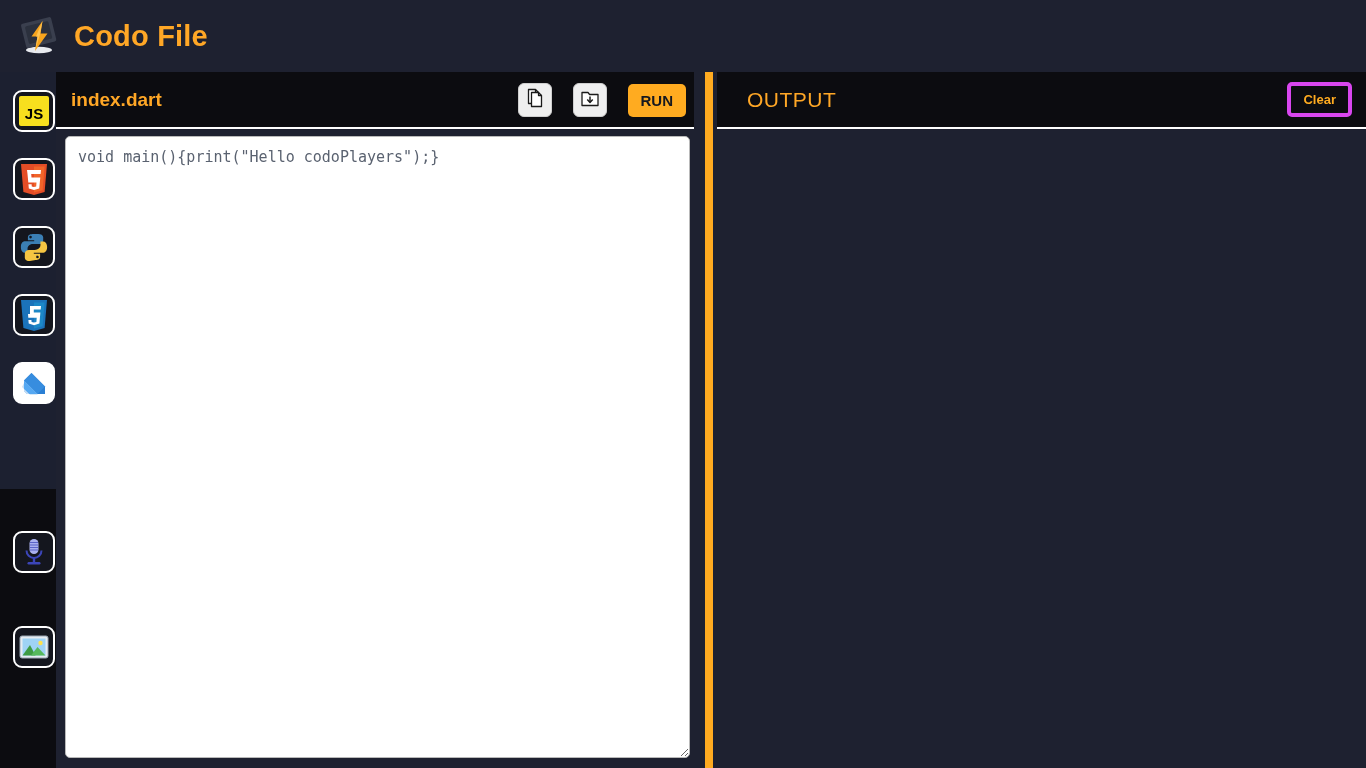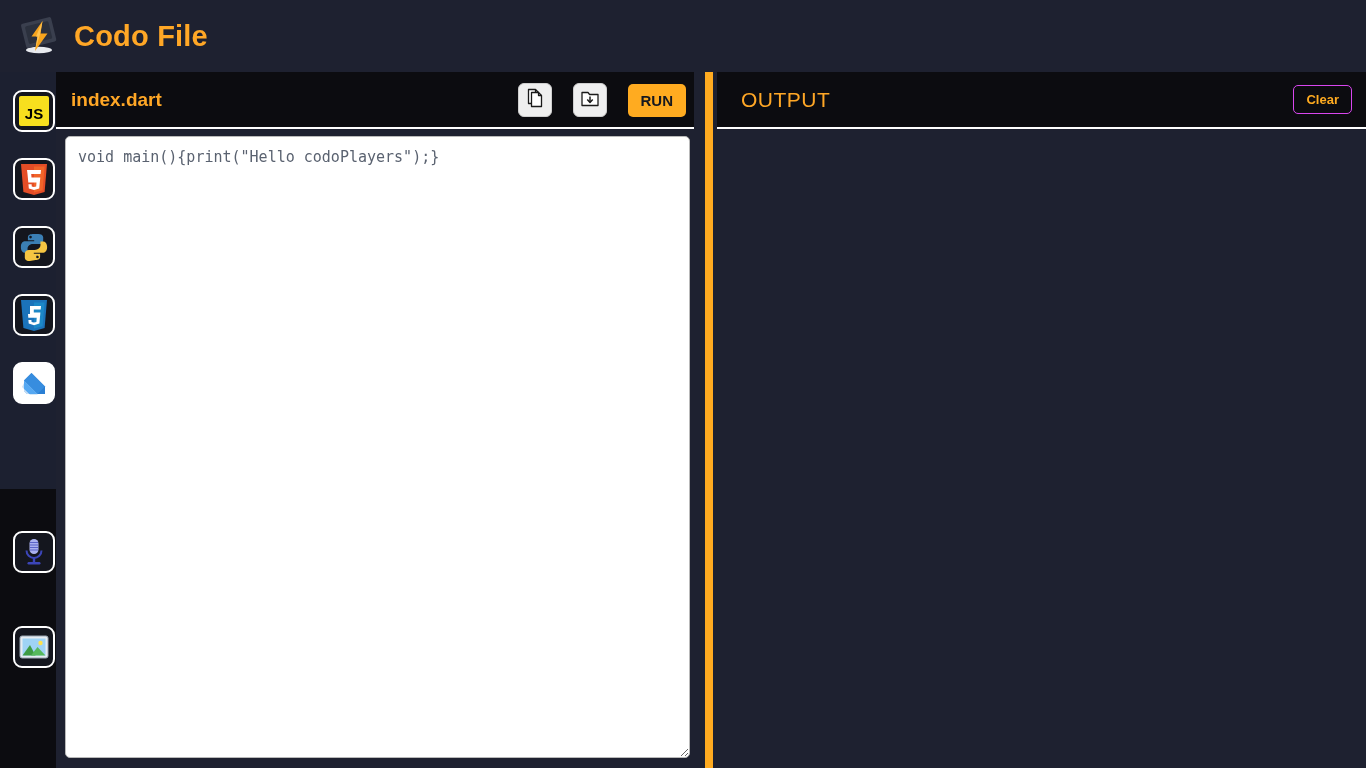--- a/index.html
+++ b/index.html
@@ -132,27 +132,27 @@
     width: 649px; height: 696px;
     background: #1e2130;
   }
   #output-titlebar {
     height: 57px; background: #0c0c10;
     display: flex; align-items: center;
     border-bottom: 2px solid #ffffff;
   }
   #output-title {
     color: #ffa726; font-size: 21px;
-    margin-left: 24px; letter-spacing: .5px;
+    margin-left: 30px; letter-spacing: .5px;
   }
   #clear-button {
     margin-left: auto; margin-right: 14px;
     background: transparent;
     color: #ffab20;
-    border: 1px solid #d946ef;
+    border: 4px solid #d946ef;
     border-radius: 5px;
     font-family: "Liberation Sans", sans-serif;
     font-size: 13px; font-weight: bold;
     padding: 7px 12px; cursor: pointer; line-height: 1;
   }
   #output-console {
     height: 639px;
     color: #e6e6e6;
     font-family: "DejaVu Sans Mono", monospace;
     font-size: 14px;

